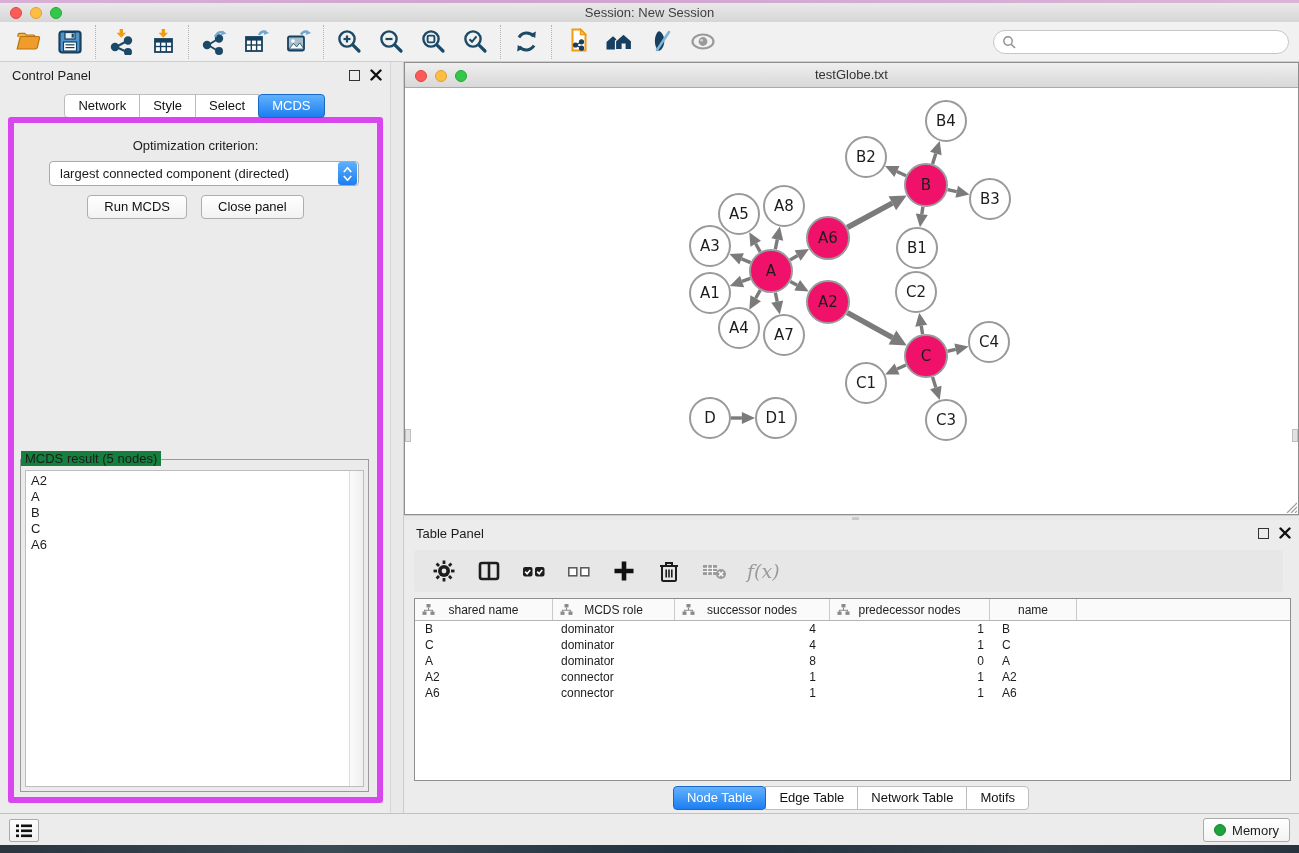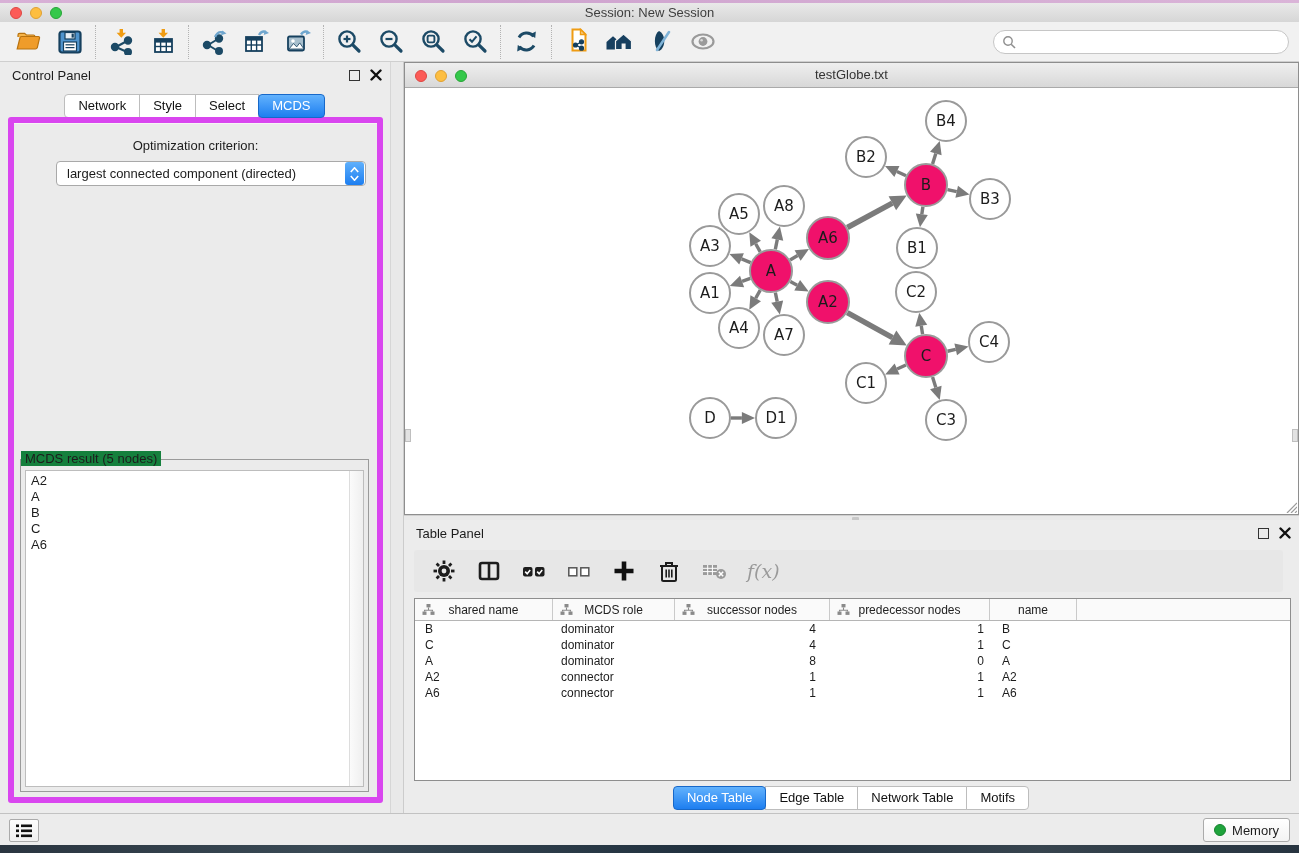--- a/index.html
+++ b/index.html
@@ -38,21 +38,21 @@
 
   #cp-tabs { position:absolute; top:32px; left:0; right:0; display:flex; justify-content:center; }
   .seg-tab { background:#fff; border:1px solid #bdbdbd; padding:3px 13px 4px; margin-left:-1px; color:#111; }
   .seg-tab:first-child { border-radius:4px 0 0 4px; }
   .seg-tab:last-child { border-radius:0 4px 4px 0; }
   .seg-tab.active { background:linear-gradient(#62b2fd,#1d7ef0); border:1px solid #1768c9; color:#fff; border-radius:4px; position:relative; z-index:2; }
 
   #cp-pane { position:absolute; top:55px; left:8px; right:7px; bottom:10px; background:#ebebeb;
     border:6px solid #d946ef; border-radius:3px; box-shadow:inset 0 1px 0 #f5f5f5; }
   #opt-label { position:absolute; top:15px; left:0; right:0; text-align:center; }
-  #criterion-select { position:absolute; top:38px; left:42px; width:310px; height:25px; background:#fff;
+  #criterion-select { position:absolute; top:38px; left:35px; width:310px; height:25px; background:#fff;
     border:1px solid #a9a9a9; border-radius:4px; display:flex; align-items:center; }
   #criterion-select .sel-text { flex:1; padding-left:10px; white-space:nowrap; }
   .stepper { width:19px; height:23px; margin-right:1px; border-radius:3px; background:linear-gradient(#5fb0fc,#1d7ef0);
     display:flex; flex-direction:column; align-items:center; justify-content:center; gap:2px; }
   .stepper svg { display:block; }
   #cp-buttons { position:absolute; top:72px; left:0; right:0; height:24px; display:flex; justify-content:center; gap:14px; }
   .mac-btn { background:linear-gradient(#ffffff,#f2f2f2); border:1px solid #aeaeae; border-radius:4px;
     padding:3px 16px 4px; font:13px "Liberation Sans",sans-serif; color:#111; }
 
   #result-box { position:absolute; left:6px; right:8px; top:336px; bottom:5px; border:1px solid #9a9a9a; background:#ebebeb; }
@@ -310,20 +310,24 @@
       <div id="criterion-select">
         <span class="sel-text">largest connected component (directed)</span>
         <span class="stepper">
           <svg width="9" height="6" viewBox="0 0 9 6">
               <path d="M.8 5 L4.5 .8 L8.2 5" fill="none" stroke="#fff" stroke-width="1.6"></path>
             </svg>
           <svg width="9" height="6" viewBox="0 0 9 6">
               <path d="M.8 1 L4.5 5.2 L8.2 1" fill="none" stroke="#fff" stroke-width="1.6"></path>
             </svg>
         </span>
+      </div>
+      <div id="cp-buttons">
+        <button class="mac-btn">Run MCDS</button>
+        <button class="mac-btn">Close panel</button>
       </div>
       <div id="result-box">
         <span id="result-legend">MCDS result (5 nodes)</span>
         <div id="result-list">
           <div id="mcds-list">
               <div class="row">A2</div>
               <div class="row">A</div>
               <div class="row">B</div>
               <div class="row">C</div>
               <div class="row">A6</div>

